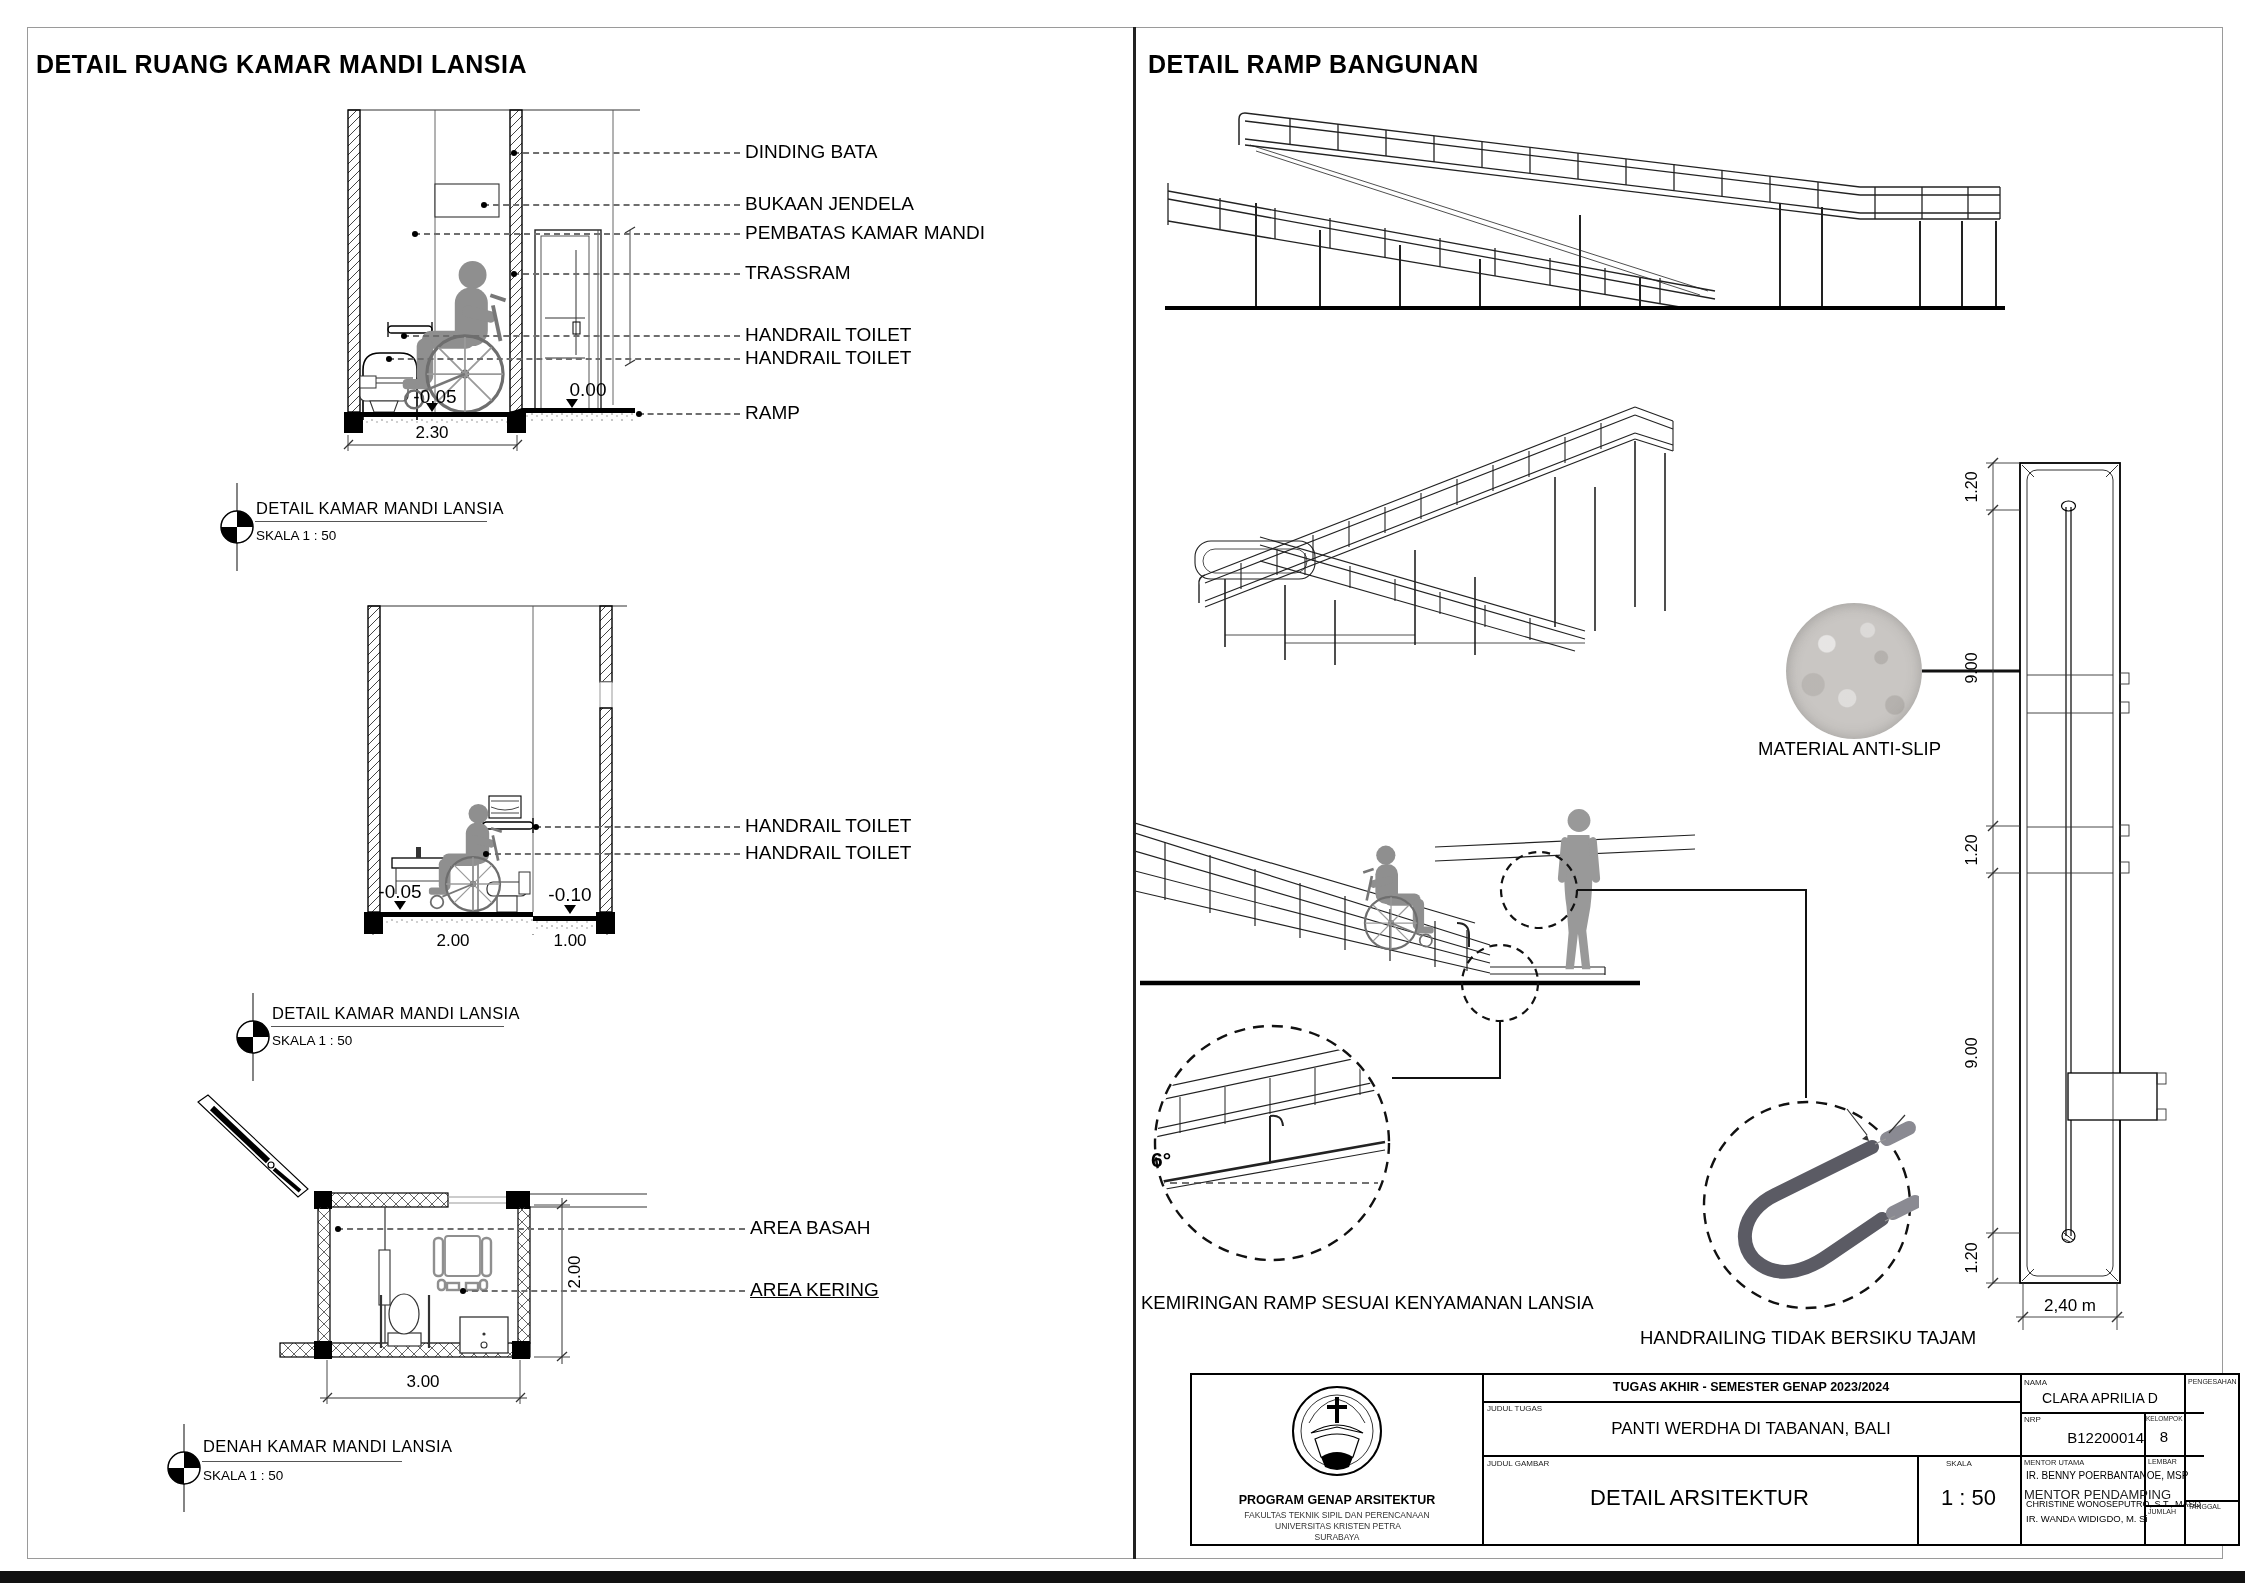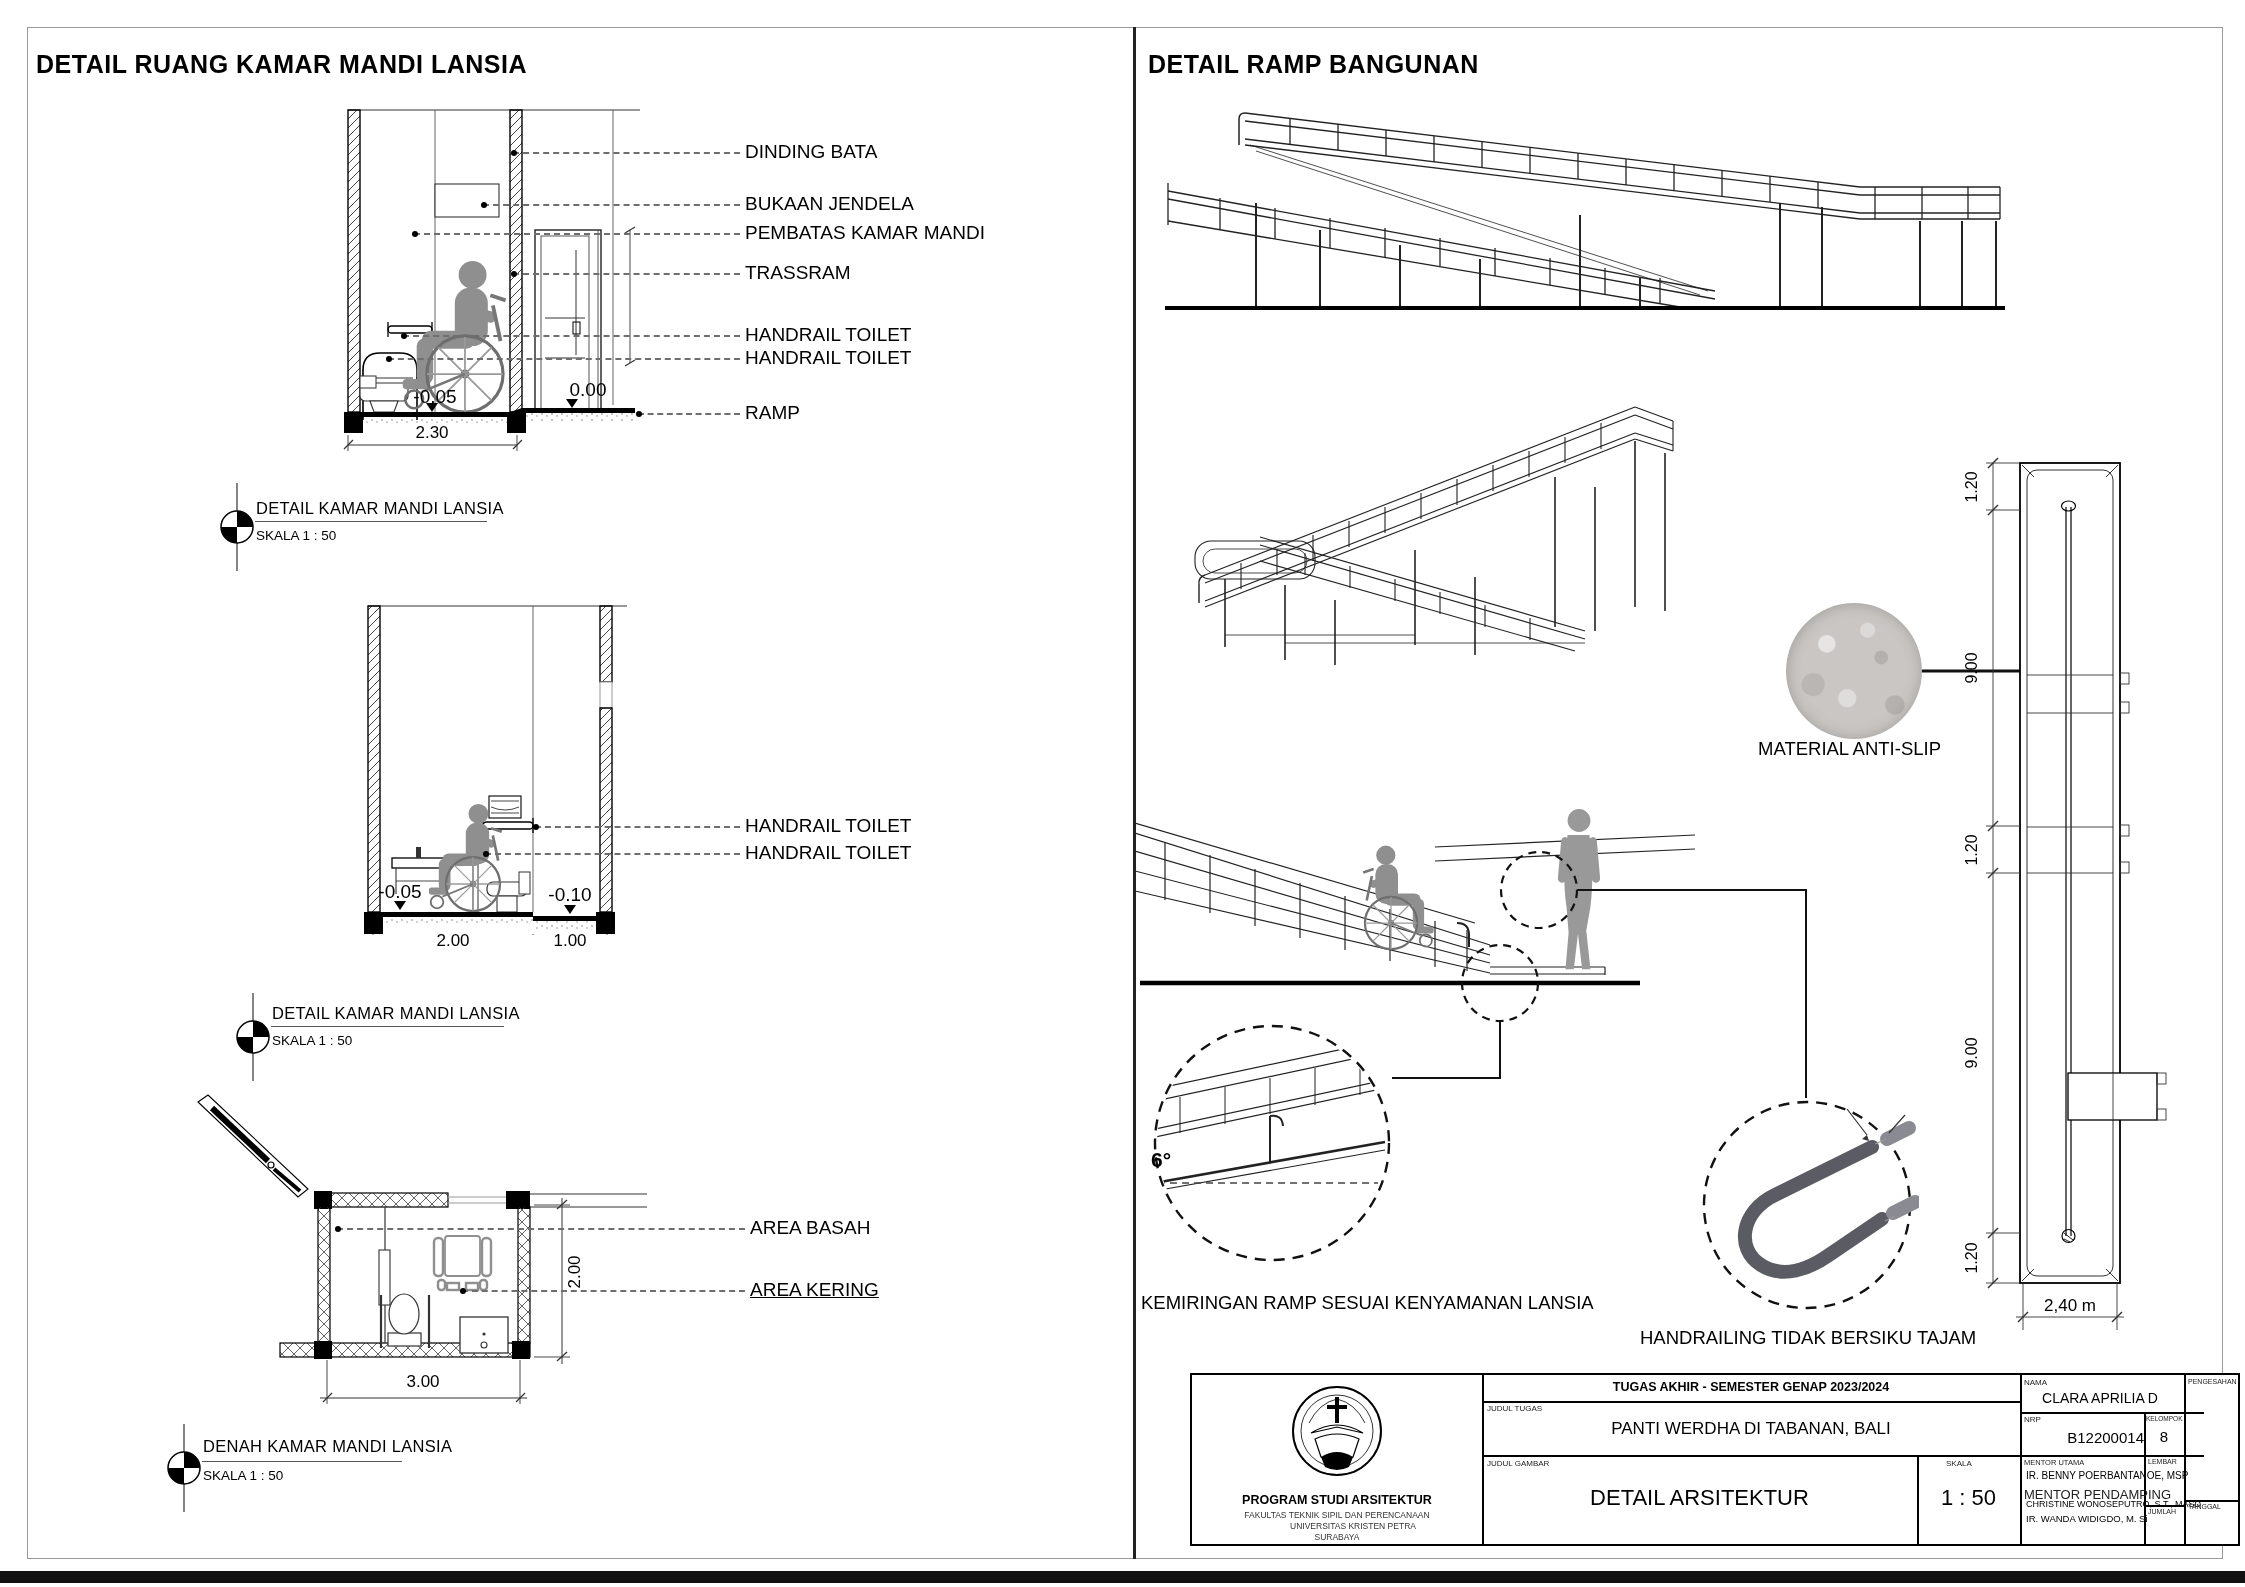--- a/index.html
+++ b/index.html
@@ -633,23 +633,23 @@
       <circle cx="48" cy="48" r="44" fill="#fff" stroke="#000" stroke-width="2"></circle>
       <circle cx="48" cy="48" r="36" fill="none" stroke="#000" stroke-width="0.8"></circle>
       <line x1="48" y1="14" x2="48" y2="40" stroke="#000" stroke-width="4"></line>
       <line x1="38" y1="24" x2="58" y2="24" stroke="#000" stroke-width="4"></line>
       <path d="M22,50 Q48,34 74,50 L48,44 Z" fill="none" stroke="#000" stroke-width="1.2"></path>
       <path d="M26,56 Q48,46 70,56 L64,74 Q48,82 32,74 Z" fill="none" stroke="#000" stroke-width="1.2"></path>
       <path d="M32,74 Q48,64 64,74 L60,84 Q48,90 36,84 Z" fill="#000"></path>
       <path d="M20,40 Q30,20 48,16" fill="none" stroke="#000" stroke-width="0.8"></path>
       <path d="M76,40 Q66,20 48,16" fill="none" stroke="#000" stroke-width="0.8"></path>
     </svg>
-    <div class="tb-val" style="left:0;top:118px;width:290px;text-align:center;font-weight:bold;font-size:12.5px;">PROGRAM STUDI ARSITEKTUR</div>
+    <div class="tb-val" style="left:0;top:118px;width:290px;text-align:center;font-weight:bold;font-size:12.5px;">PROGRAM GENAP ARSITEKTUR</div>
     <div class="tb-val" style="left:0;top:135px;width:290px;text-align:center;font-size:8.5px;color:#333;">FAKULTAS TEKNIK SIPIL DAN PERENCANAAN</div>
-    <div class="tb-val" style="left:16px;top:146px;width:290px;text-align:center;font-size:8.5px;color:#333;">UNIVERSITAS KRISTEN PETRA</div>
+    <div class="tb-val" style="left:1px;top:146px;width:290px;text-align:center;font-size:8.5px;color:#333;">UNIVERSITAS KRISTEN PETRA</div>
     <div class="tb-val" style="left:0;top:157px;width:290px;text-align:center;font-size:8.5px;color:#333;">SURABAYA</div>
 
     <div class="tb-val" style="left:290px;top:5px;width:538px;text-align:center;font-weight:bold;font-size:12.5px;">TUGAS AKHIR - SEMESTER GENAP 2023/2024</div>
     <div class="tb-label" style="left:295px;top:29px;">JUDUL TUGAS</div>
     <div class="tb-val" style="left:290px;top:44px;width:538px;text-align:center;font-size:17px;">PANTI WERDHA DI TABANAN, BALI</div>
     <div class="tb-label" style="left:295px;top:84px;">JUDUL GAMBAR</div>
     <div class="tb-val" style="left:290px;top:110px;width:435px;text-align:center;font-size:22px;">DETAIL ARSITEKTUR</div>
     <div class="tb-label" style="left:730px;top:84px;margin-left:24px;">SKALA</div>
     <div class="tb-val" style="left:725px;top:110px;width:103px;text-align:center;font-size:22px;">1 : 50</div>
 

